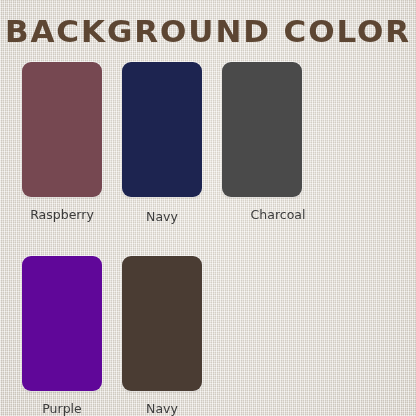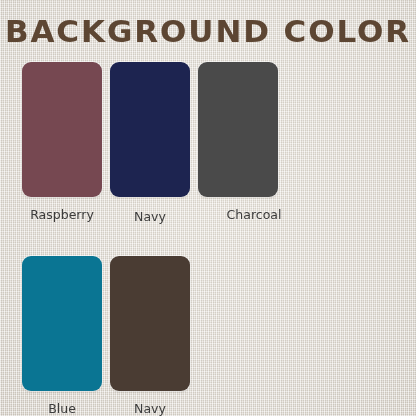--- a/index.html
+++ b/index.html
@@ -61,21 +61,21 @@
 
   
   .grid {
     position: absolute;
     top: 62px;
     left: 22px;
     width: 372px;
   }
   .row {
     display: flex;
-    gap: 8px;
+    gap: 20px;
   }
   .row.row-2 {
     margin-top: 32px;
   }
   .cell {
     width: 80px;
     display: flex;
     flex-direction: column;
     align-items: center;
   }
@@ -122,25 +122,25 @@
       <div class="cell">
         <div class="swatch" style="background-color: rgb(74, 74, 74);"></div>
         <div class="swatch-label" style="color: rgb(60, 60, 60); margin-left: 32px;">Charcoal</div>
       </div>
 
     </div>
 
     <div class="row row-2">
 
 
+      <div class="cell">
+        <div class="swatch" style="background-color: rgb(96, 7, 153);"></div>
+        <div class="swatch-label" style="color: rgb(60, 60, 60);">Purple</div>
+      </div>
 
-      <div class="cell">
-        <div class="swatch" style="background-color: rgb(10, 117, 147);"></div>
-        <div class="swatch-label" style="color: rgb(60, 60, 60);">Blue</div>
-      </div>
 
       <div class="cell">
         <div class="swatch" style="background-color: rgb(74, 60, 51);"></div>
         <div class="swatch-label" style="color: rgb(60, 60, 60);">Navy</div>
       </div>
 
     </div>
 
   </div>
 </div>

